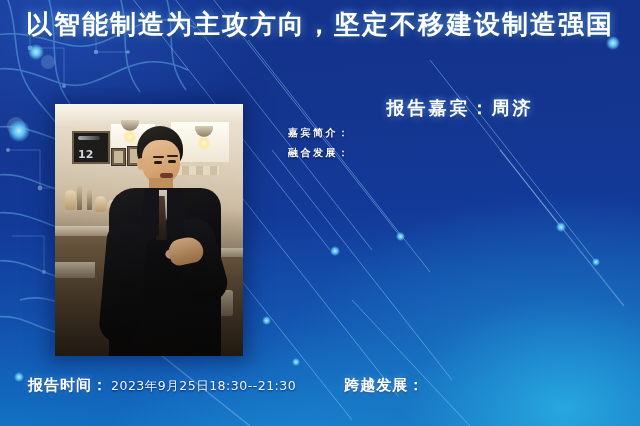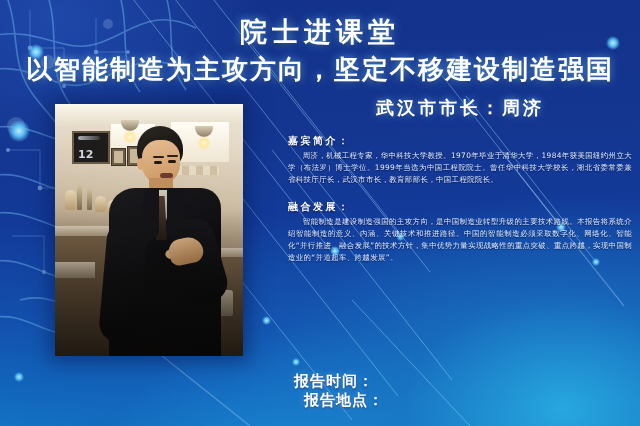--- a/index.html
+++ b/index.html
@@ -98,29 +98,29 @@
   .t2{margin-top:11px;color:#ffffff;font-size:26px;font-weight:700;letter-spacing:2px;
       line-height:1;text-shadow:0 0 9px rgba(120,200,255,.8),0 2px 4px rgba(0,10,60,.7);}
 
   
   .rcol{position:absolute;left:288px;top:96px;width:344px;}
   .guest1{color:#fff;font-size:18px;font-weight:700;letter-spacing:3px;text-align:center;
           text-shadow:0 0 7px rgba(130,205,255,.7),0 1px 3px rgba(0,10,60,.6);}
   .guest2{color:#fff;font-size:14px;font-weight:700;letter-spacing:3px;text-align:center;margin-top:5px;
           text-shadow:0 0 7px rgba(130,205,255,.7),0 1px 3px rgba(0,10,60,.6);}
 
-  .sec{margin-top:14px;}
+  .sec{margin-top:6px;}
   .sec-h{color:#ffffff;font-size:10px;font-weight:700;letter-spacing:2.5px;margin-bottom:2px;
          text-shadow:0 1px 2px rgba(0,10,60,.8);}
   .sec-p{color:#e4eefc;font-size:7.4px;line-height:1.62;text-align:justify;text-indent:2em;
          letter-spacing:.4px;text-shadow:0 1px 1px rgba(0,10,60,.7);}
 
   
   .bottom{position:absolute;left:0;top:372px;width:640px;height:26px;
-          display:flex;align-items:center;flex-direction:column;}
+          display:flex;align-items:center;}
   .bi{display:flex;align-items:baseline;}
   .bl{color:#ffffff;font-size:15px;font-weight:700;letter-spacing:1px;
       text-shadow:0 0 6px rgba(120,200,255,.6),0 1px 3px rgba(0,10,60,.7);}
   .bv{color:#f0f6ff;font-size:12.5px;letter-spacing:.5px;margin-left:3px;
       text-shadow:0 1px 2px rgba(0,10,60,.7);}
   .b-time{margin-left:28px;}
   .b-place{margin-left:48px;}
 </style>
 </head>
 <body>
@@ -257,40 +257,38 @@
       <div class="lapelR"></div>
       <div class="armL"></div>
       <div class="armR"></div>
       <div class="thumb"></div>
       <div class="hand"></div>
     </div>
     <div class="shade"></div>
   </div>
 
   <div class="title-wrap">
-    <div class="t1">院士进课堂</div>
     <div class="t2">以智能制造为主攻方向，坚定不移建设制造强国</div>
   </div>
 
   <div class="rcol">
-    <div class="guest1">武汉市市长：周济</div>
+    <div class="guest1">报告嘉宾：周济</div>
 
     <div class="sec">
       <div class="sec-h">嘉宾简介：</div>
-      <div class="sec-p">周济，机械工程专家，华中科技大学教授。1970年毕业于清华大学，1984年获美国纽约州立大学（布法罗）博士学位。1999年当选为中国工程院院士。曾任华中科技大学校长，湖北省委常委兼省科技厅厅长，武汉市市长，教育部部长，中国工程院院长。</div>
     </div>
 
     <div class="sec">
       <div class="sec-h">融合发展：</div>
-      <div class="sec-p">智能制造是建设制造强国的主攻方向，是中国制造业转型升级的主要技术路线。本报告将系统介绍智能制造的意义、内涵、关键技术和推进路径。中国的智能制造必须采取数字化、网络化、智能化“并行推进、融合发展”的技术方针，集中优势力量实现战略性的重点突破、重点跨越，实现中国制造业的“并道超车、跨越发展”。</div>
     </div>
   </div>
 
   <div class="bottom">
     <div class="bi b-time">
       <span class="bl">报告时间：</span>
+      <span class="bv">2023年9月25日18:30--21:30</span>
     </div>
     <div class="bi b-place">
-      <span class="bl">报告地点：</span>
+      <span class="bl">跨越发展：</span>
     </div>
   </div>
 
 </div>
 
 </body></html>

